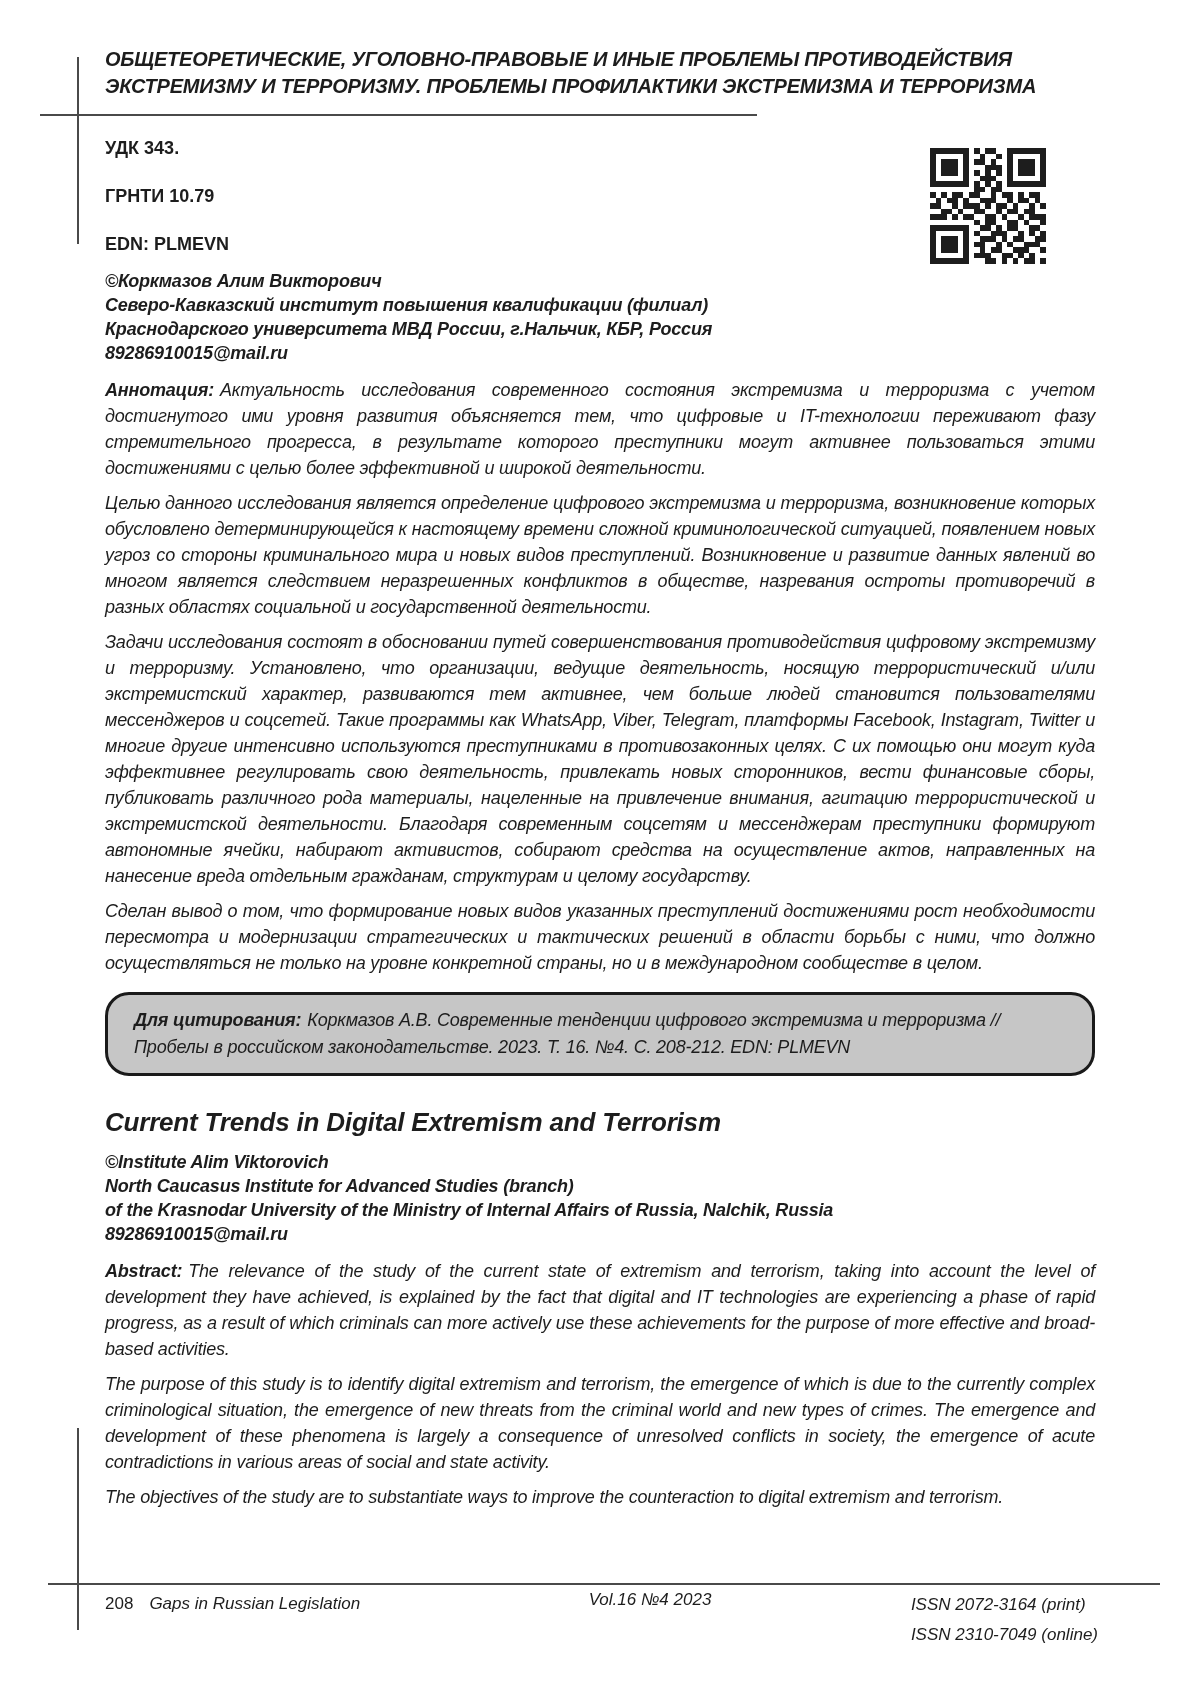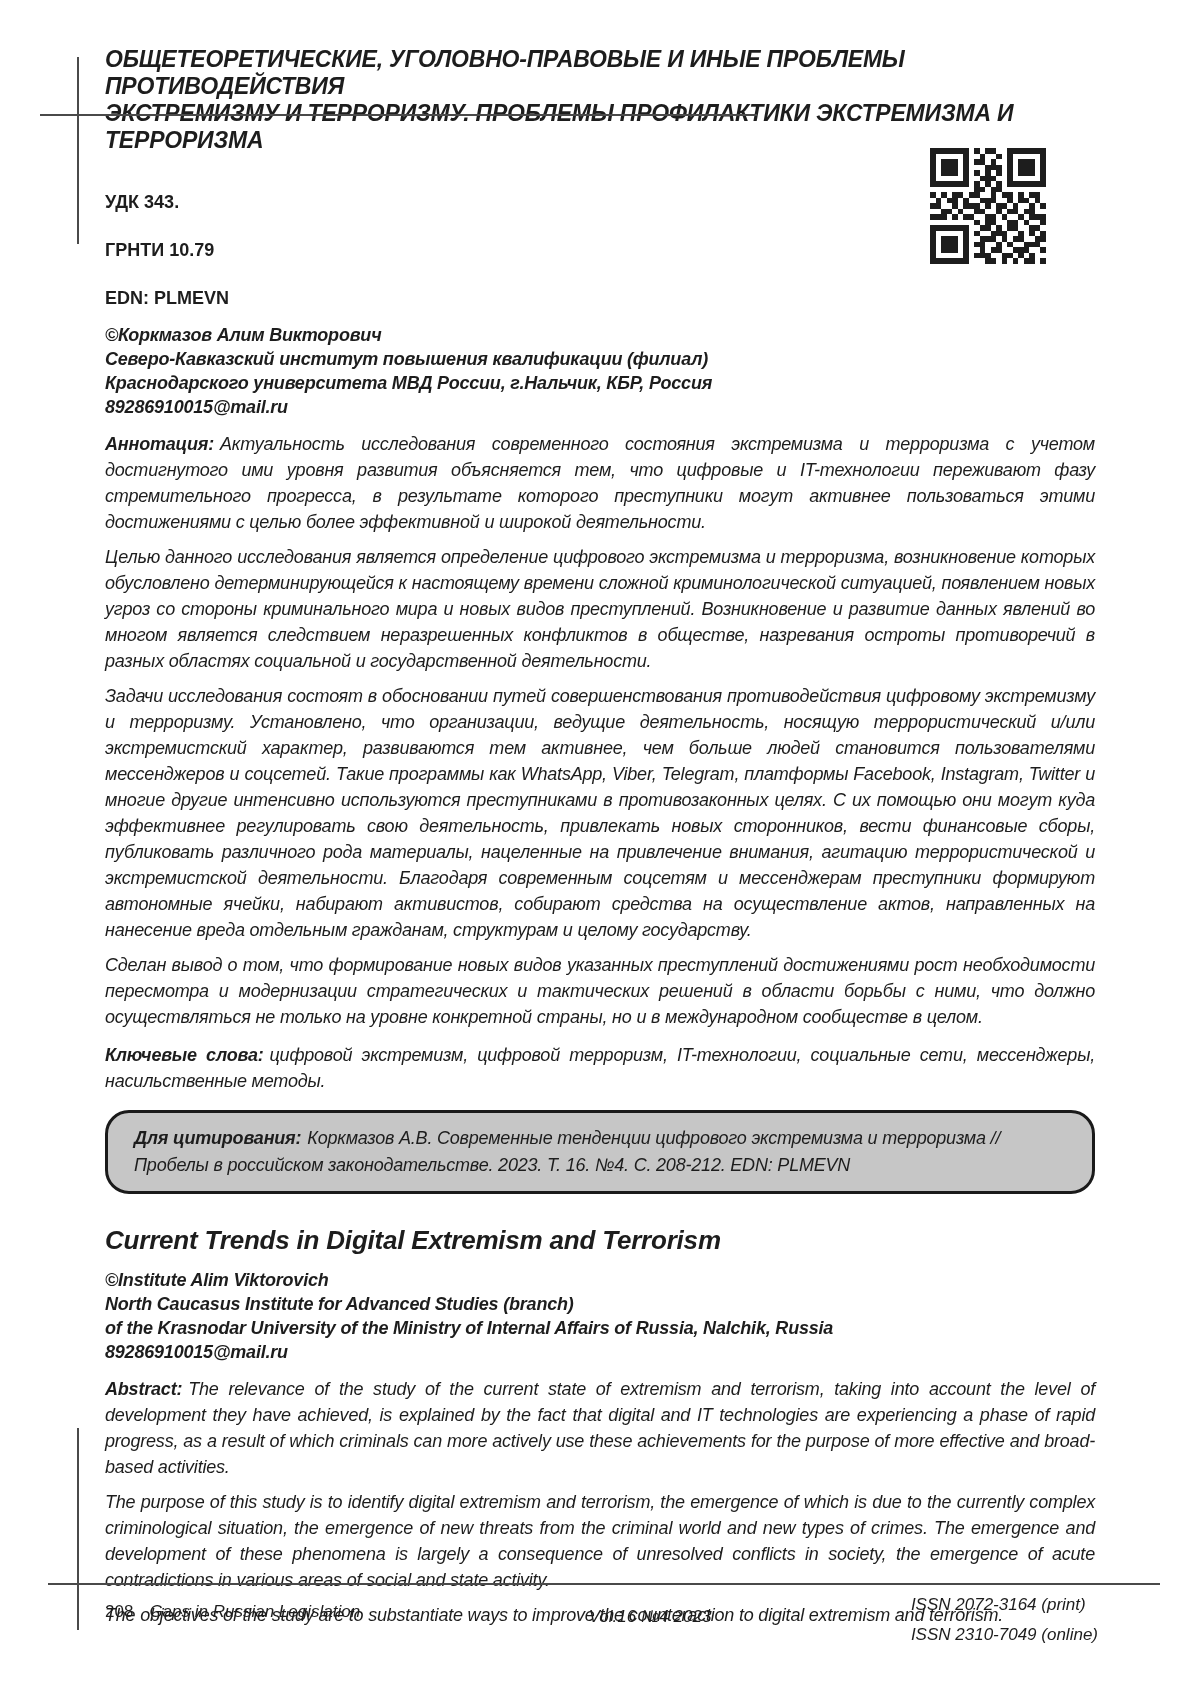--- a/index.html
+++ b/index.html
@@ -14,21 +14,21 @@
   }
   .col{padding:0 105px;}
   
   .rule-h-top{position:absolute;left:40px;top:114px;width:717px;height:2px;background:#4a4a4a;}
   .rule-v-top{position:absolute;left:77px;top:57px;width:2px;height:187px;background:#4a4a4a;}
   .rule-v-bottom{position:absolute;left:77px;top:1428px;width:2px;height:202px;background:#4a4a4a;}
   .rule-h-footer{position:absolute;left:48px;top:1583px;width:1112px;height:2px;background:#4a4a4a;}
 
   .running-head{
     padding-top:46px;
-    font-size:23px;font-weight:bold;font-style:italic;
+    font-size:20px;font-weight:bold;font-style:italic;
     line-height:27px;letter-spacing:-0.2px;
   }
   .meta-block{margin-top:38px;}
   .meta-line{font-size:18px;font-weight:bold;margin:0 0 27px 0;}
 
   .qr{
     position:absolute;left:930px;top:148px;width:116px;height:116px;
     display:grid;grid-template-columns:repeat(21,1fr);grid-template-rows:repeat(21,1fr);
   }
   .qr .on{background:#1d1d1d;}
@@ -55,24 +55,24 @@
     padding:12px 26px;
     box-sizing:border-box;
   }
   .citation-box p{margin:0;font-size:18px;font-style:italic;line-height:27px;text-align:left;letter-spacing:-0.2px;}
   .title-en{
     margin-top:30px;
     font-size:26px;font-weight:bold;font-style:italic;letter-spacing:-0.2px;
     line-height:32px;
   }
   .footer{position:absolute;left:0;top:1590px;width:1200px;font-size:17px;}
-  .footer-left{position:absolute;left:105px;top:12px;display:flex;gap:16px;align-items:flex-end;}
+  .footer-left{position:absolute;left:105px;top:4px;display:flex;gap:16px;align-items:flex-end;}
   .footer-page{font-style:normal;}
   .footer-journal{font-style:italic;}
-  .footer-center{position:absolute;left:650px;top:17px;transform:translateX(-50%);font-style:italic;white-space:nowrap;}
+  .footer-center{position:absolute;left:650px;top:0;transform:translateX(-50%);font-style:italic;white-space:nowrap;}
   .footer-right{position:absolute;right:102px;top:0;font-style:italic;line-height:30px;}
 </style>
 </head>
 <body>
 
 <div class="page">
 
   <div class="rule-v-top"></div>
   <div class="rule-h-top"></div>
   <div class="rule-v-bottom"></div>
@@ -543,23 +543,20 @@
       <div>89286910015@mail.ru</div>
     </div>
 
     <div class="abstract-block">
       <p class="body-par"><span class="inline-label">Аннотация:</span><span>Актуальность исследования современного состояния экстремизма и терроризма с учетом достигнутого ими уровня развития объясняется тем, что цифровые и IT-технологии переживают фазу стремительного прогресса, в результате которого преступники могут активнее пользоваться этими достижениями с целью более эффективной и широкой деятельности.</span></p>
       <p class="body-par">Целью данного исследования является определение цифрового экстремизма и терроризма, возникновение которых обусловлено детерминирующейся к настоящему времени сложной криминологической ситуацией, появлением новых угроз со стороны криминального мира и новых видов преступлений. Возникновение и развитие данных явлений во многом является следствием неразрешенных конфликтов в обществе, назревания остроты противоречий в разных областях социальной и государственной деятельности.</p>
       <p class="body-par">Задачи исследования состоят в обосновании путей совершенствования противодействия цифровому экстремизму и терроризму. Установлено, что организации, ведущие деятельность, носящую террористический и/или экстремистский характер, развиваются тем активнее, чем больше людей становится пользователями мессенджеров и соцсетей. Такие программы как WhatsApp, Viber, Telegram, платформы Facebook, Instagram, Twitter и многие другие интенсивно используются преступниками в противозаконных целях. С их помощью они могут куда эффективнее регулировать свою деятельность, привлекать новых сторонников, вести финансовые сборы, публиковать различного рода материалы, нацеленные на привлечение внимания, агитацию террористической и экстремистской деятельности. Благодаря современным соцсетям и мессенджерам преступники формируют автономные ячейки, набирают активистов, собирают средства на осуществление актов, направленных на нанесение вреда отдельным гражданам, структурам и целому государству.</p>
       <p class="body-par">Сделан вывод о том, что формирование новых видов указанных преступлений достижениями рост необходимости пересмотра и модернизации стратегических и тактических решений в области борьбы с ними, что должно осуществляться не только на уровне конкретной страны, но и в международном сообществе в целом.</p>
     </div>
 
-    <div class="keywords">
-      <p class="body-par"><span class="inline-label">Ключевые слова:</span><span>цифровой экстремизм, цифровой терроризм, IT-технологии, социальные сети, мессенджеры, насильственные методы.</span></p>
-    </div>
 
     <div class="citation-box">
       <p><span class="inline-label">Для цитирования:</span><span>Коркмазов А.В. Современные тенденции цифрового экстремизма и терроризма // Пробелы в российском законодательстве. 2023. Т. 16. №4. С. 208-212. EDN: PLMEVN</span></p>
     </div>
 
     <h2 class="title-en" style="margin-bottom:0;">Current Trends in Digital Extremism and Terrorism</h2>
 
     <div class="author-block" style="margin-top:12px;">
       <div>©Institute Alim Viktorovich</div>
       <div>North Caucasus Institute for Advanced Studies (branch)</div>

